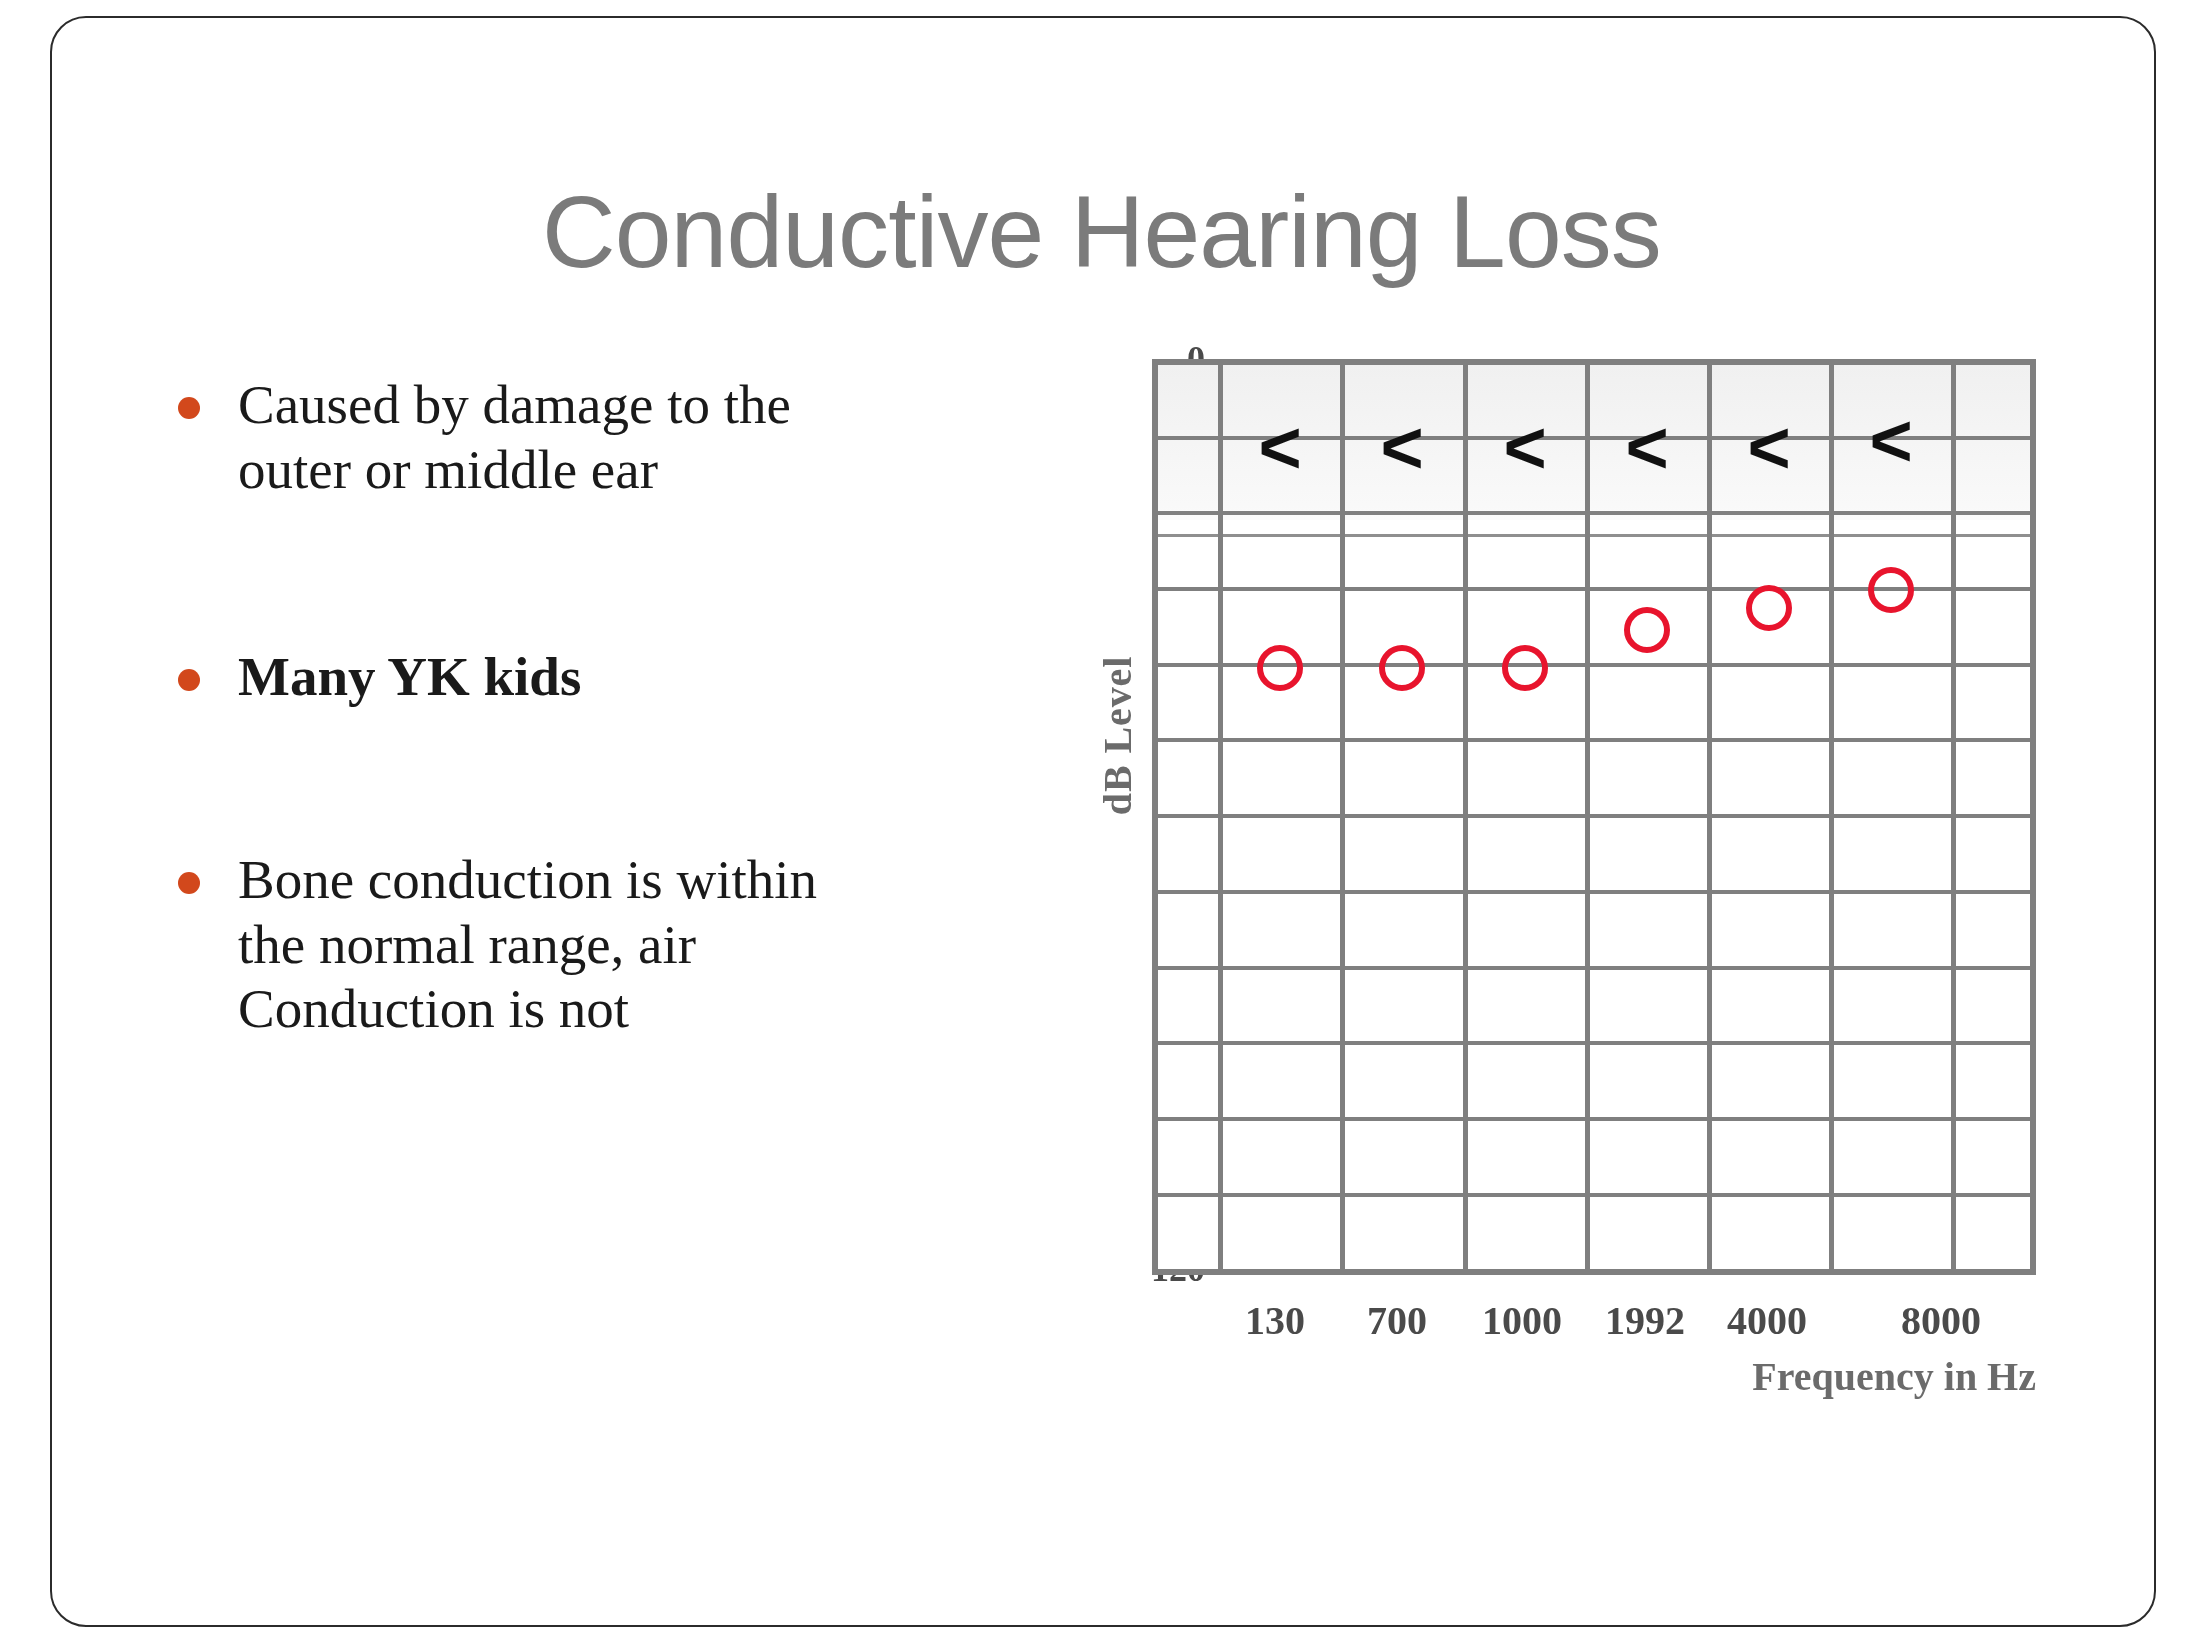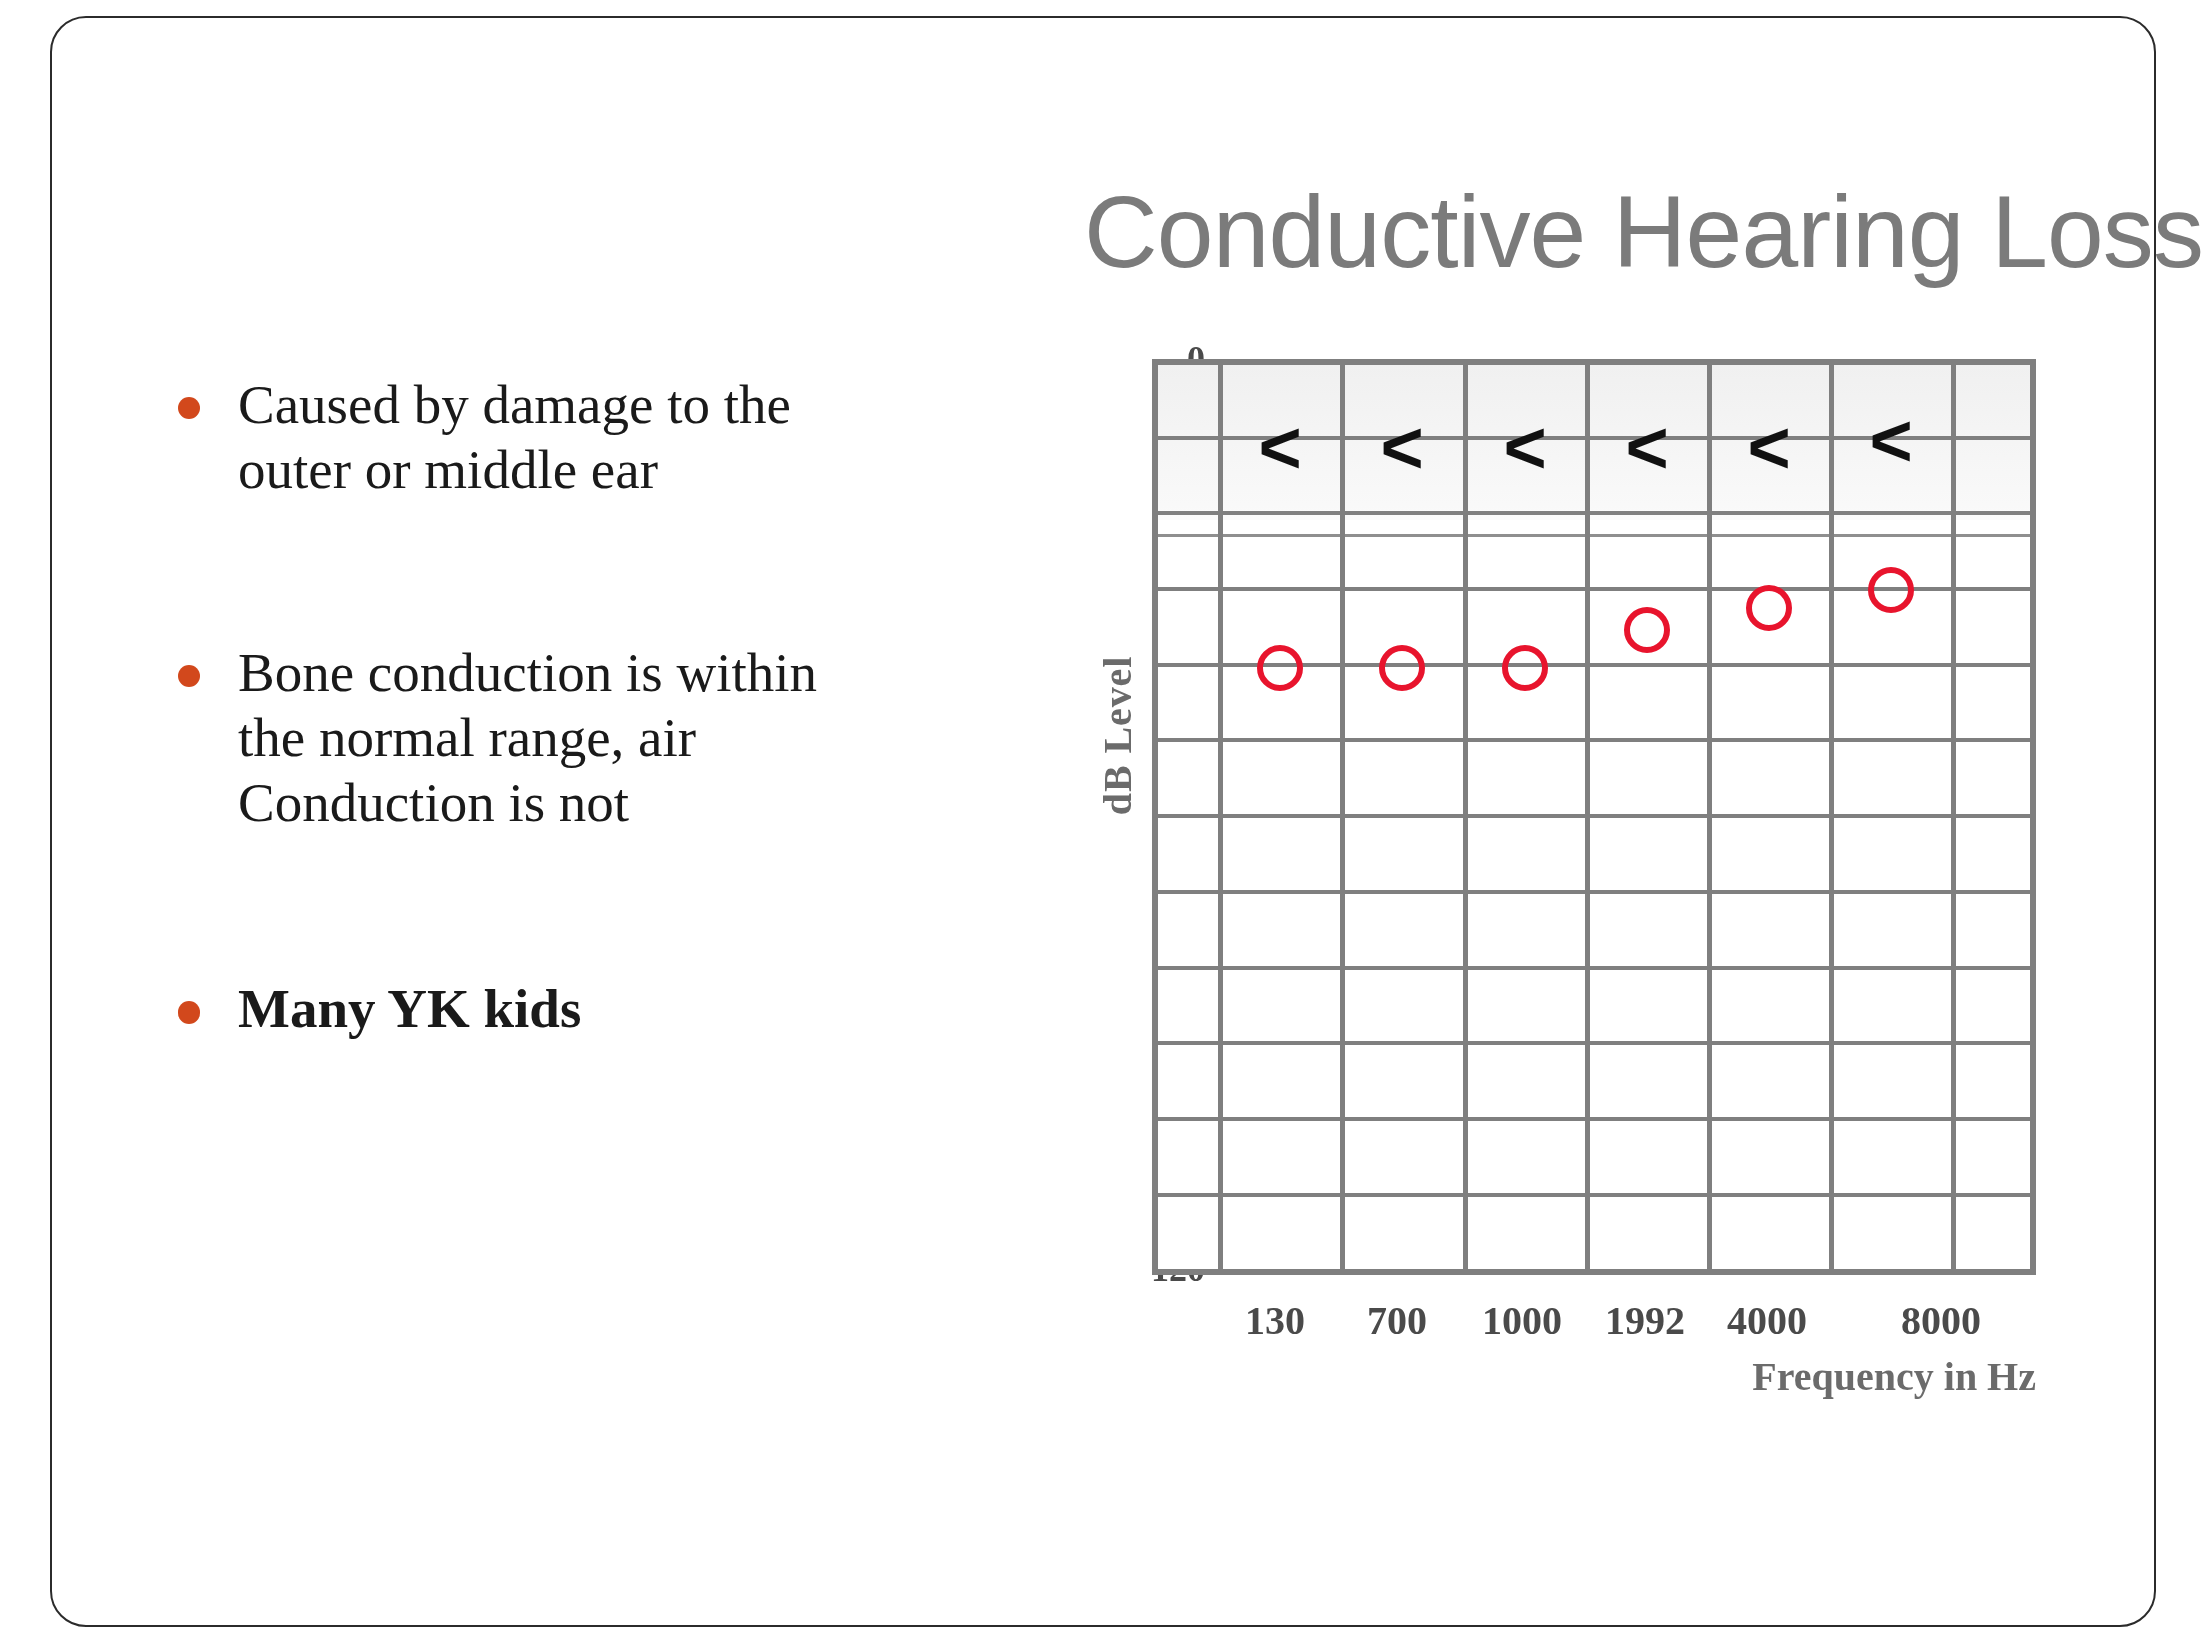--- a/index.html
+++ b/index.html
@@ -29,21 +29,21 @@
     border: 2.6px solid #2b2b2b;
     border-radius: 36px;
     box-sizing: border-box;
     background: #ffffff;
   }
   .title {
     position: absolute;
     left: 0;
     top: 176px;
     width: 2203px;
-    text-align: right;
+    text-align: center;
     font-family: "Liberation Sans", sans-serif;
     font-size: 102px;
     color: #7b7b7b;
     letter-spacing: -0.9px;
     line-height: 1.1;
   }
 
   
   .bullets {
     position: absolute;
@@ -184,27 +184,27 @@
 <div class="slide">
   <div class="slide-border"></div>
 
   <div class="title">Conductive Hearing Loss</div>
 
   <div class="bullets">
     <div class="bullet b1">
       <span class="dot"></span>
       <span>Caused by damage to the outer or middle ear</span>
     </div>
+    <div class="bullet b3">
+      <span class="dot"></span>
+      <span>Many YK kids</span>
+    </div>
     <div class="bullet b2">
       <span class="dot"></span>
       <span>Bone conduction is within the normal range, air Conduction is not</span>
-    </div>
-    <div class="bullet b3">
-      <span class="dot"></span>
-      <span>Many YK kids</span>
     </div>
   </div>
 
   <div class="chart-wrap">
     <div class="ylabel">dB Level</div>
 
     <div class="ytick" style="top:17px;">0</div>
     <div class="ytick" style="top:93px;">10</div>
     <div class="ytick" style="top:169px;">20</div>
     <div class="ytick" style="top:244px;">30</div>

